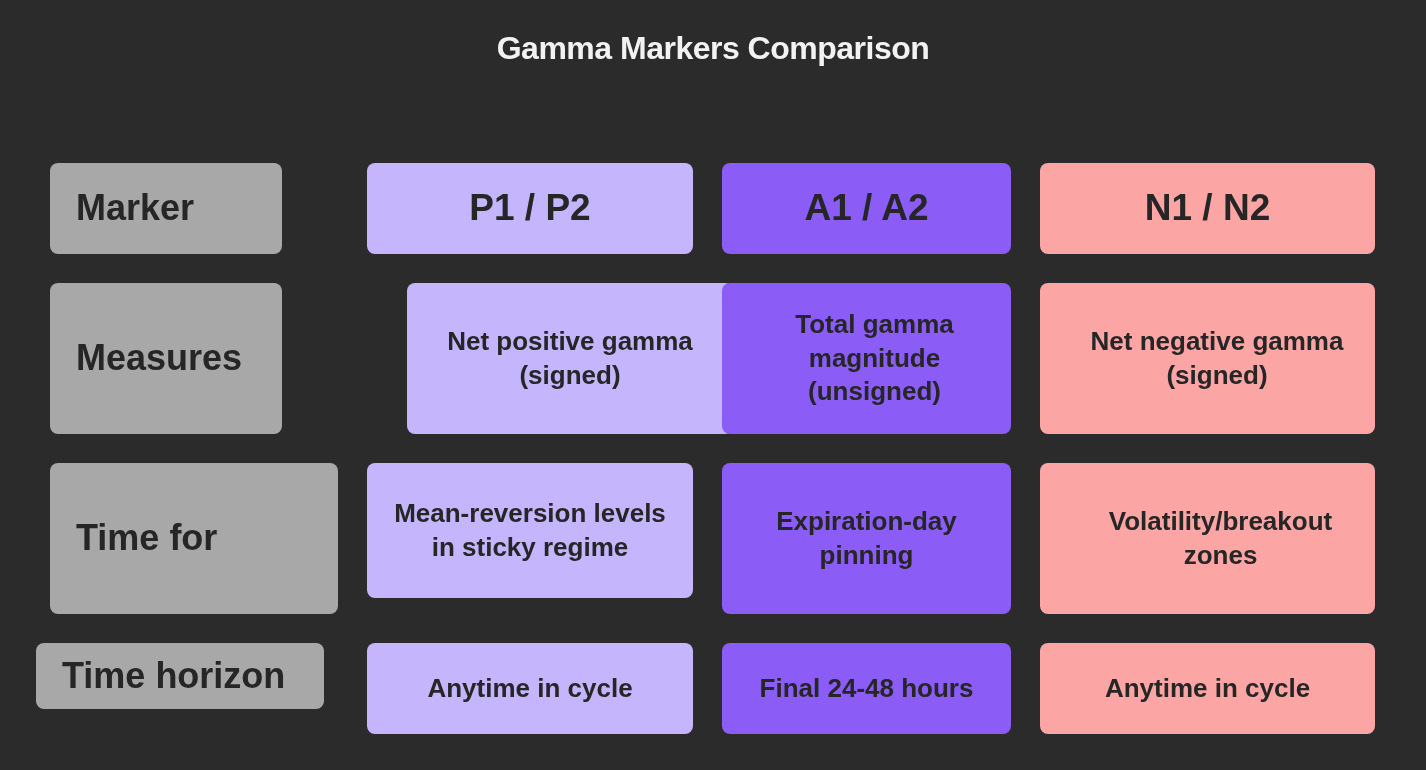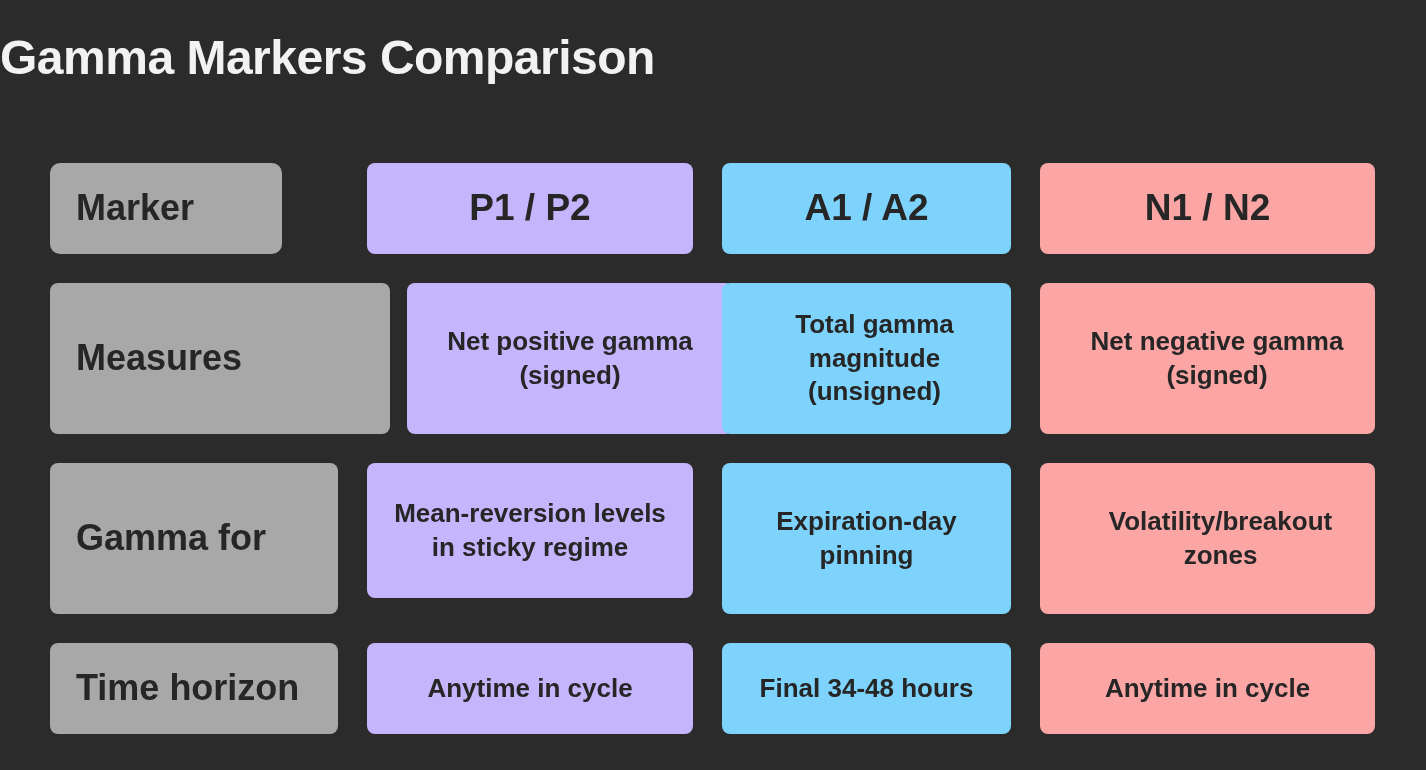--- a/index.html
+++ b/index.html
@@ -4,53 +4,53 @@
 <style>
   html, body { margin: 0; padding: 0; }
   body {
     width: 1426px; height: 770px;
     background: #2b2b2b;
     font-family: "Liberation Sans", "DejaVu Sans", sans-serif;
     position: relative; overflow: hidden;
   }
   .title {
     position: absolute; left: 0; top: 30px; width: 1426px;
-    color: #f2f2f2;
-    font-size: 48px; font-weight: bold; letter-spacing: -0.5px;
+    text-align: center; color: #f2f2f2;
+    font-size: 32px; font-weight: bold; letter-spacing: -0.5px;
   }
   .cell {
     position: absolute; border-radius: 8px;
     display: flex; align-items: center; justify-content: center;
     text-align: center; color: #262626; font-weight: bold;
     box-sizing: border-box; line-height: 1.3;
   }
   .label { justify-content: flex-start; padding-left: 26px; font-size: 36px; }
   .head { font-size: 37px; }
   .body { font-size: 26px; padding: 0 20px; }
   .grey { background: #a8a8a8; }
   .green { background: #c4b5fd; }
-  .purple { background: #7dd3fc; }
+  .purple { background: #8b5cf6; }
   .red { background: #fca5a5; }
 </style>
 </head>
 <body>
 
 <div class="title">Gamma Markers Comparison</div>
 
-<div class="cell label grey" style="left:50px;top:163px;width:232px;height:91px;border-radius:10px;">Marker</div>
+<div class="cell label grey" style="left:50px;top:163px;width:232px;height:91px;">Marker</div>
 <div class="cell head green" style="left:367px;top:163px;width:326px;height:91px;">P1 / P2</div>
 <div class="cell head purple" style="left:722px;top:163px;width:289px;height:91px;">A1 / A2</div>
 <div class="cell head red" style="left:1040px;top:163px;width:335px;height:91px;">N1 / N2</div>
 
-<div class="cell label grey" style="left:50px;top:283px;width:340px;height:151px;">Measures</div>
+<div class="cell label grey" style="left:50px;top:283px;width:232px;height:151px;">Measures</div>
 <div class="cell body green" style="left:367px;top:283px;width:326px;height:151px;margin-left:40px;">Net positive gamma (signed)</div>
 <div class="cell body purple" style="left:722px;top:283px;width:289px;height:151px;padding-left:36px;">Total gamma magnitude (unsigned)</div>
 <div class="cell body red" style="left:1040px;top:283px;width:335px;height:151px;padding-left:39px;">Net negative gamma (signed)</div>
 
-<div class="cell label grey" style="left:50px;top:463px;width:288px;height:151px;">Gamma for</div>
+<div class="cell label grey" style="left:50px;top:463px;width:288px;height:151px;">Time for</div>
 <div class="cell body green" style="left:367px;top:463px;width:326px;height:135px;">Mean-reversion levels in sticky regime</div>
 <div class="cell body purple" style="left:722px;top:463px;width:289px;height:151px;">Expiration-day pinning</div>
 <div class="cell body red" style="left:1040px;top:463px;width:335px;height:151px;padding-left:46px;">Volatility/breakout zones</div>
 
-<div class="cell label grey" style="left:50px;top:643px;width:288px;height:91px;">Time horizon</div>
+<div class="cell label grey" style="left:36px;top:643px;width:288px;height:66px;">Time horizon</div>
 <div class="cell body green" style="left:367px;top:643px;width:326px;height:91px;">Anytime in cycle</div>
-<div class="cell body purple" style="left:722px;top:643px;width:289px;height:91px;">Final 34-48 hours</div>
+<div class="cell body purple" style="left:722px;top:643px;width:289px;height:91px;">Final 24-48 hours</div>
 <div class="cell body red" style="left:1040px;top:643px;width:335px;height:91px;">Anytime in cycle</div>
 
 </body></html>

